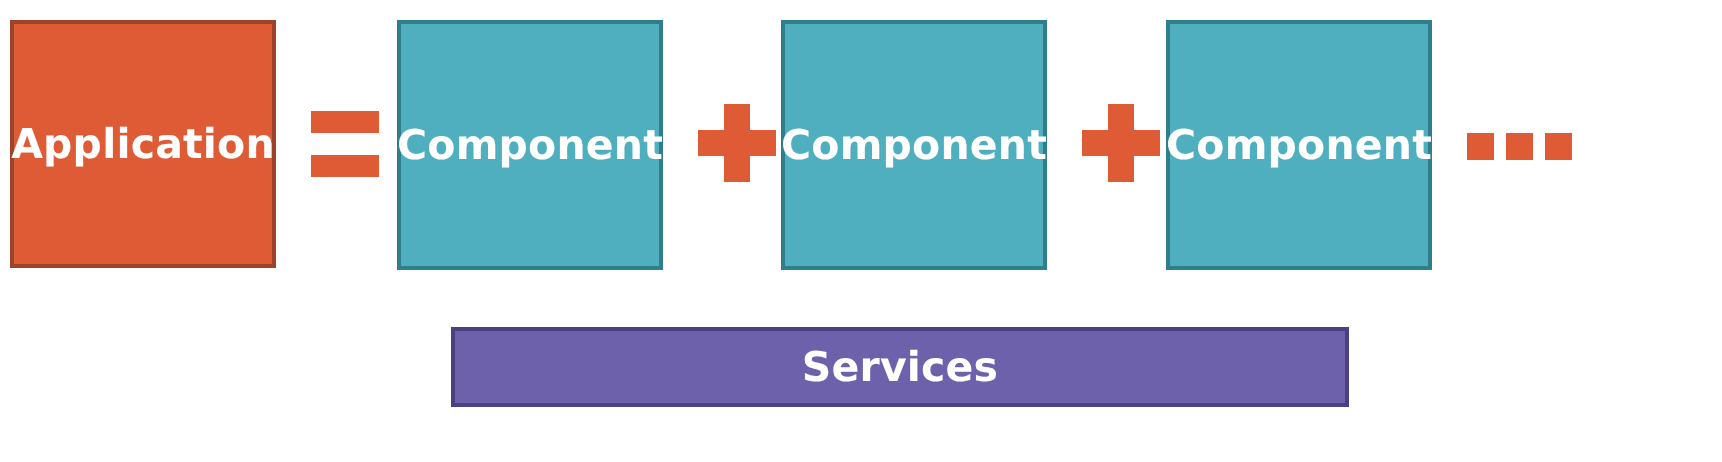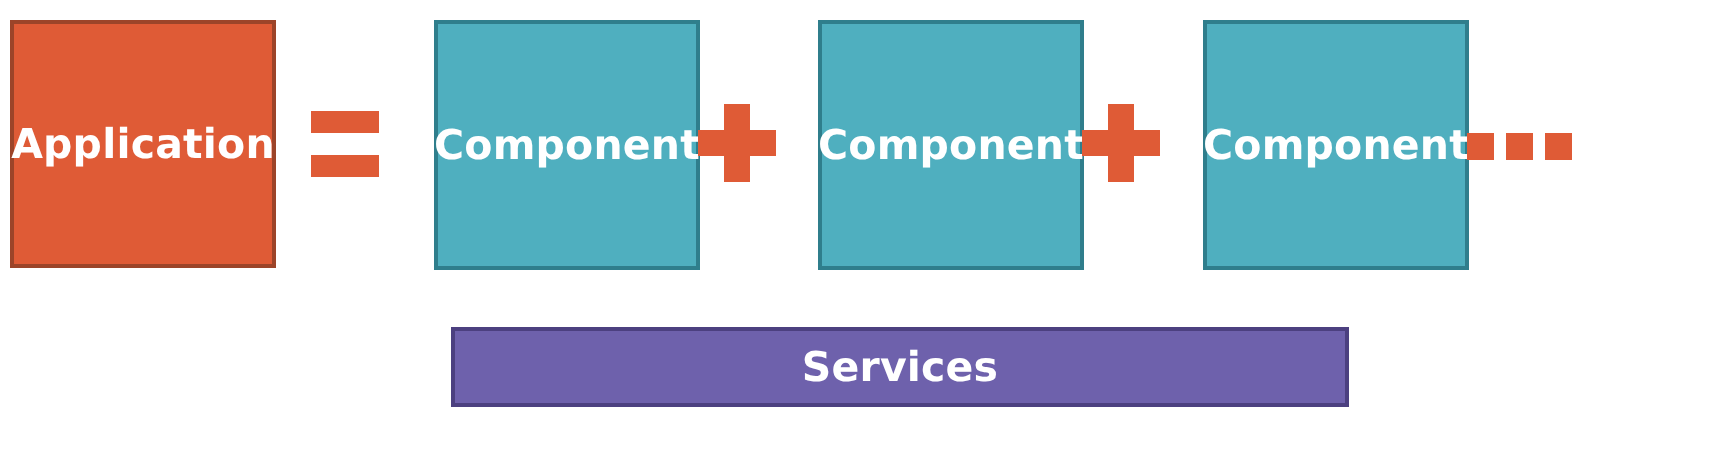--- a/index.html
+++ b/index.html
@@ -43,21 +43,20 @@
     font-size: 41px;
   }
 
   .box-component {
     width: 266px;
     height: 250px;
     top: 20px;
     background: #4FAFBF;
     border: 4px solid #2F7E8C;
     font-size: 41px;
-    margin-left: 37px;
   }
 
   .box-component-1 { left: 397px; }
   .box-component-2 { left: 781px; }
   .box-component-3 { left: 1166px; }
 
   .box-services {
     left: 451px;
     top: 327px;
     width: 898px;

